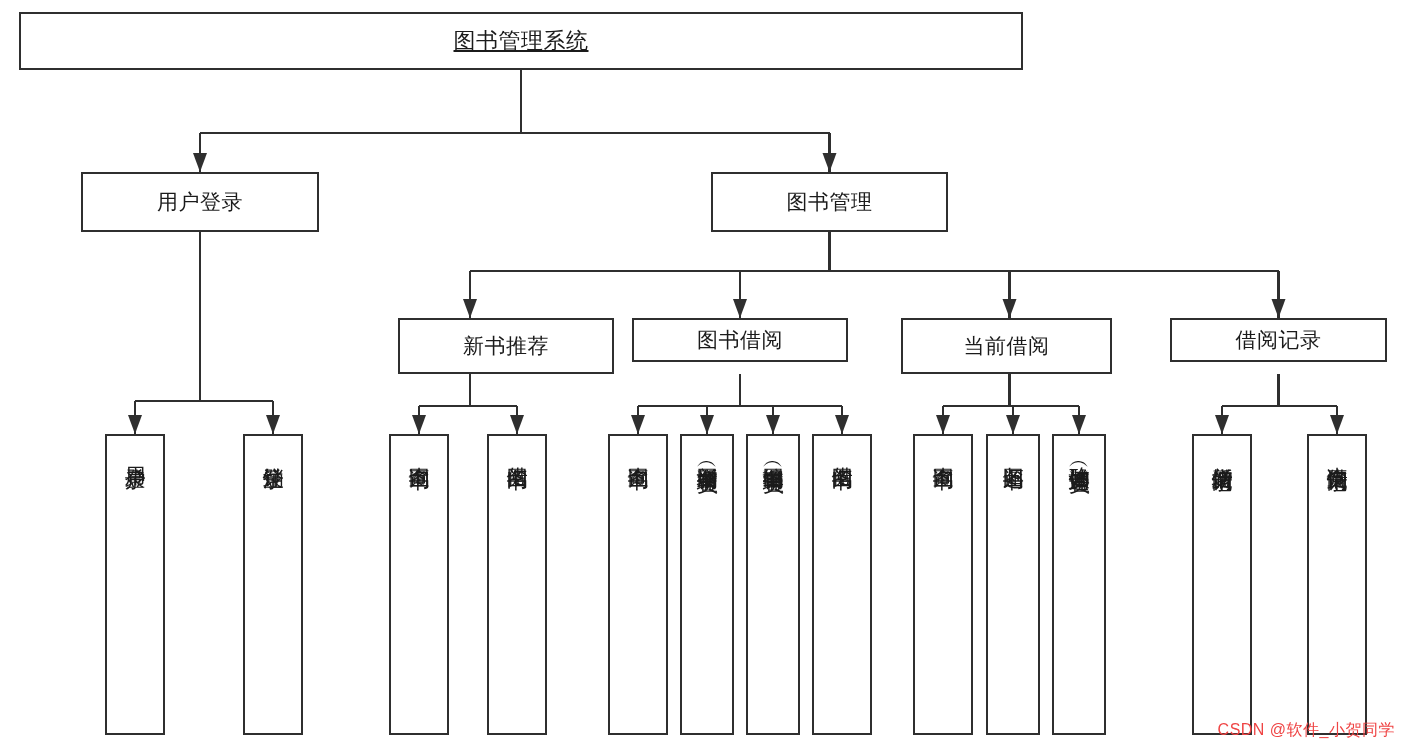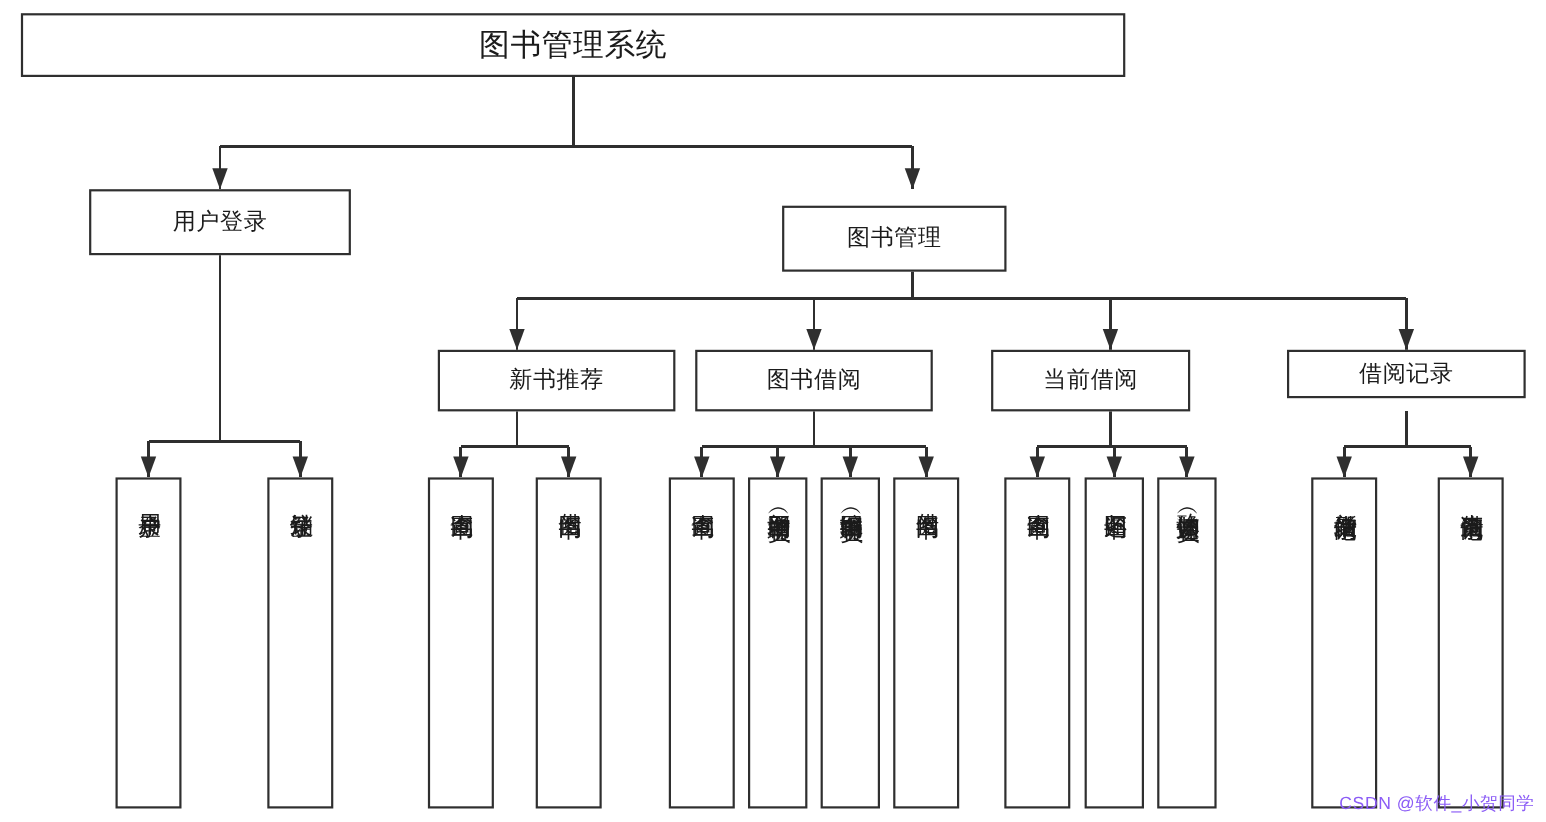--- a/index.html
+++ b/index.html
@@ -42,41 +42,42 @@
     text-align: center;
     line-height: 1.18;
     white-space: nowrap;
   }
   
   .h-node .node-label {
     font-size: 21px;
     letter-spacing: 0.5px;
   }
   .node.root .node-label {
-    font-size: 28px;
+    font-size: 22px;
+    text-decoration: underline;
   }
   
   .v-node {
     align-items: flex-start;
     padding-top: 14px;
   }
   .v-node .node-label {
     writing-mode: vertical-rl;
     text-orientation: upright;
     font-size: 21px;
     line-height: 1.06;
     letter-spacing: 1px;
     white-space: nowrap;
   }
   .watermark {
     position: absolute;
     right: 10px;
     bottom: 6px;
     font-size: 16px;
-    color: #8b5cf6;
+    color: #ef4444;
     letter-spacing: 0.5px;
     z-index: 5;
     user-select: none;
   }
 </style>
 </head>
 <body>
 
 <div id="canvas">
   <svg id="edges" viewBox="0 0 1405 747">
@@ -133,30 +134,30 @@
       <line x1="1337" y1="406" x2="1337" y2="434" stroke="#2f2f2f" stroke-width="2.6" shape-rendering="crispEdges"></line>
       <polygon points="1330,415 1344,415 1337,434" fill="#2f2f2f"></polygon>
     </svg>
   <div id="nodes">
       <div class="node h-node root" style="left: 19px; top: 12px; width: 1004px; height: 58px;">
         <span class="node-label">图书管理系统</span>
       </div>
       <div class="node h-node" style="left: 81px; top: 172px; width: 238px; height: 60px;">
         <span class="node-label">用户登录</span>
       </div>
-      <div class="node h-node" style="left: 711px; top: 172px; width: 204px; height: 60px; margin-top: 15px;">
+      <div class="node h-node" style="left: 711px; top: 172px; width: 237px; height: 60px;">
         <span class="node-label">图书管理</span>
       </div>
       <div class="node h-node" style="left: 362px; top: 318px; width: 216px; height: 56px; margin-left: 36px;">
         <span class="node-label">新书推荐</span>
       </div>
-      <div class="node h-node" style="left: 632px; top: 318px; width: 216px; height: 56px;">
+      <div class="node h-node" style="left: 632px; top: 318px; width: 216px; height: 44px;">
         <span class="node-label">图书借阅</span>
       </div>
-      <div class="node h-node" style="left: 901px; top: 318px; width: 181px; height: 56px; justify-content: center;">
+      <div class="node h-node" style="left: 901px; top: 318px; width: 211px; height: 56px; justify-content: center;">
         <span class="node-label">当前借阅</span>
       </div>
       <div class="node h-node" style="left: 1170px; top: 318px; width: 217px; height: 44px;">
         <span class="node-label">借阅记录</span>
       </div>
       <div class="node v-node" style="left: 105px; top: 434px; width: 60px; height: 301px;">
         <span class="node-label">用户登录</span>
       </div>
       <div class="node v-node" style="left: 243px; top: 434px; width: 60px; height: 301px;">
         <span class="node-label">注销登录</span>

